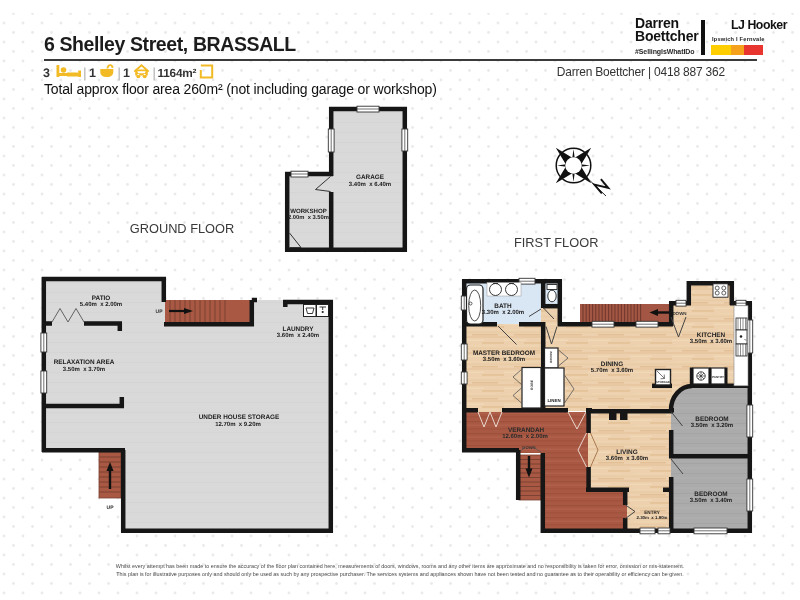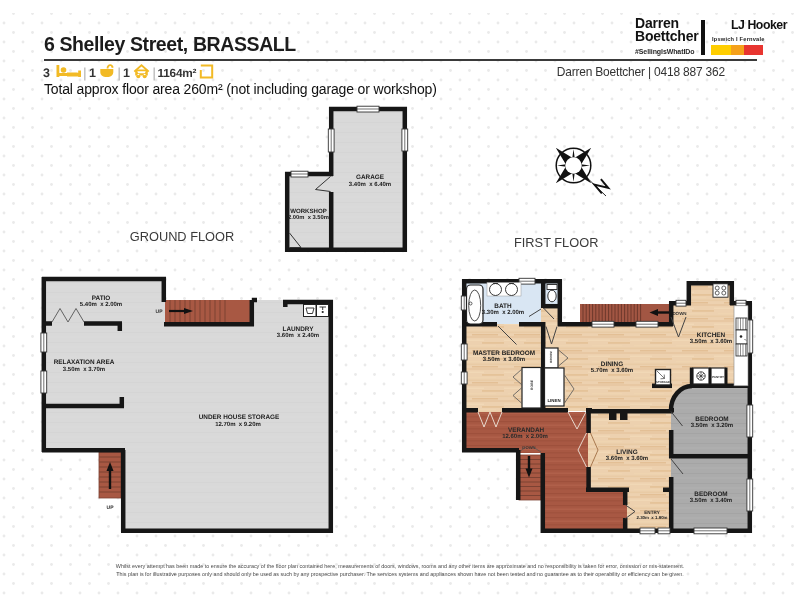--- a/index.html
+++ b/index.html
@@ -77,21 +77,21 @@
 
 <div class="abs" style="left:711px;top:17.5px;font-size:12.3px;font-weight:bold;color:#121212;letter-spacing:-0.45px;margin-left:20px;">LJ Hooker</div>
 <div class="abs" style="left:712px;top:36px;font-size:5.7px;font-weight:bold;color:#222;letter-spacing:0.2px;">Ipswich I Fernvale</div>
 
 <div class="abs" style="left:711px;top:44.5px;width:20px;height:10px;background:#ffce00;"></div>
 <div class="abs" style="left:731px;top:44.5px;width:13px;height:10px;background:#f5a11b;"></div>
 <div class="abs" style="left:744px;top:44.5px;width:18.5px;height:10px;background:#e83530;"></div>
 
 <div class="abs" style="left:425px;top:64px;width:300px;font-size:13px;color:#333;text-align:right;letter-spacing:-0.2px;transform:scaleX(0.92);transform-origin:100% 0;">Darren Boettcher | 0418 887 362</div>
 
-<div class="abs" style="left:82px;top:229px;width:200px;text-align:center;font-size:12.8px;font-weight:normal;color:#3a3a3a;letter-spacing:0px;">GROUND FLOOR</div>
+<div class="abs" style="left:82px;top:221px;width:200px;text-align:center;font-size:12.8px;font-weight:normal;color:#3a3a3a;letter-spacing:0px;">GROUND FLOOR</div>
 <div class="abs" style="left:514px;top:234.5px;width:200px;text-align:left;font-size:12.8px;font-weight:normal;color:#3a3a3a;letter-spacing:0px;">FIRST FLOOR</div>
 
 <svg class="abs" style="left:0;top:0;" width="800" height="600" viewBox="0 0 800 600">
 <defs>
   <pattern id="wood" width="42" height="16" patternUnits="userSpaceOnUse">
     <rect width="42" height="16" fill="#edd1af"></rect>
     <rect x="0" y="0" width="42" height="2" fill="#e8c8a3"></rect>
     <rect x="0" y="3.5" width="22" height="1.5" fill="#f1d8b6"></rect>
     <rect x="20" y="6" width="22" height="1.8" fill="#e5c399"></rect>
     <rect x="4" y="9" width="30" height="1.4" fill="#efd4b0"></rect>

